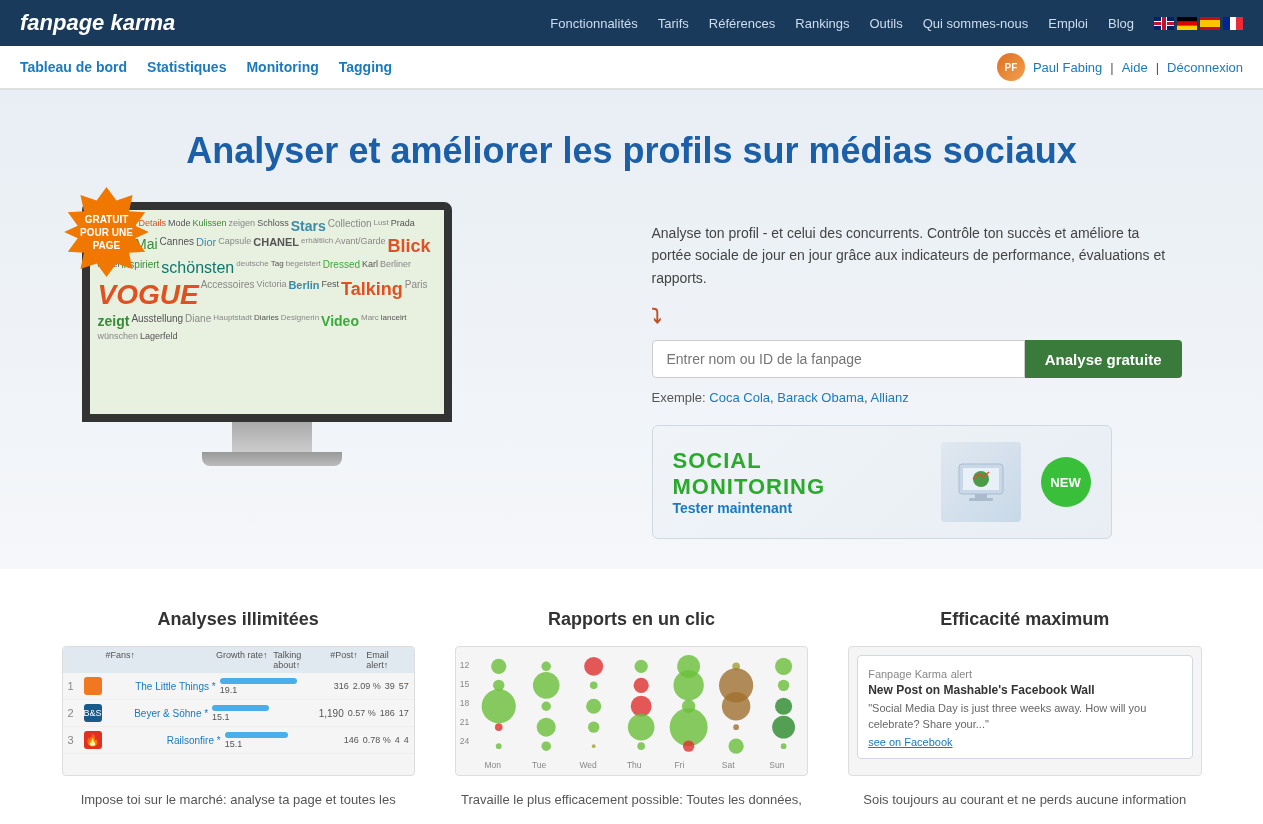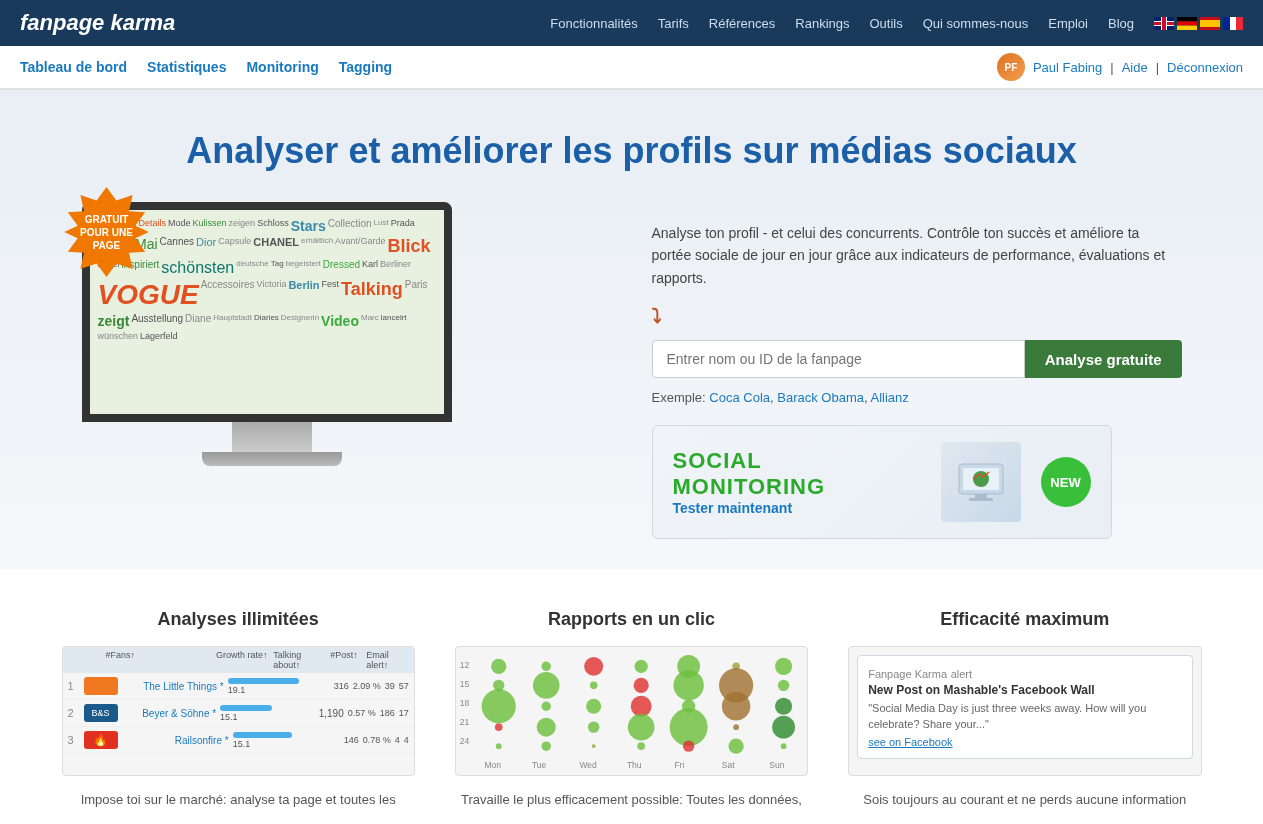--- a/index.html
+++ b/index.html
@@ -345,21 +345,21 @@
       padding: 4px 5px;
       border-bottom: 1px solid #eee;
       gap: 4px;
     }
     .rank-num {
       color: #888;
       width: 12px;
       font-size: 11px;
     }
     .rank-icon {
-      width: 34px;
+      width: 18px;
       height: 18px;
       border-radius: 3px;
       background: #ddd;
       flex-shrink: 0;
     }
     .rank-name {
       flex: 1;
       color: #1a7abf;
       font-size: 10px;
       text-align: right;

